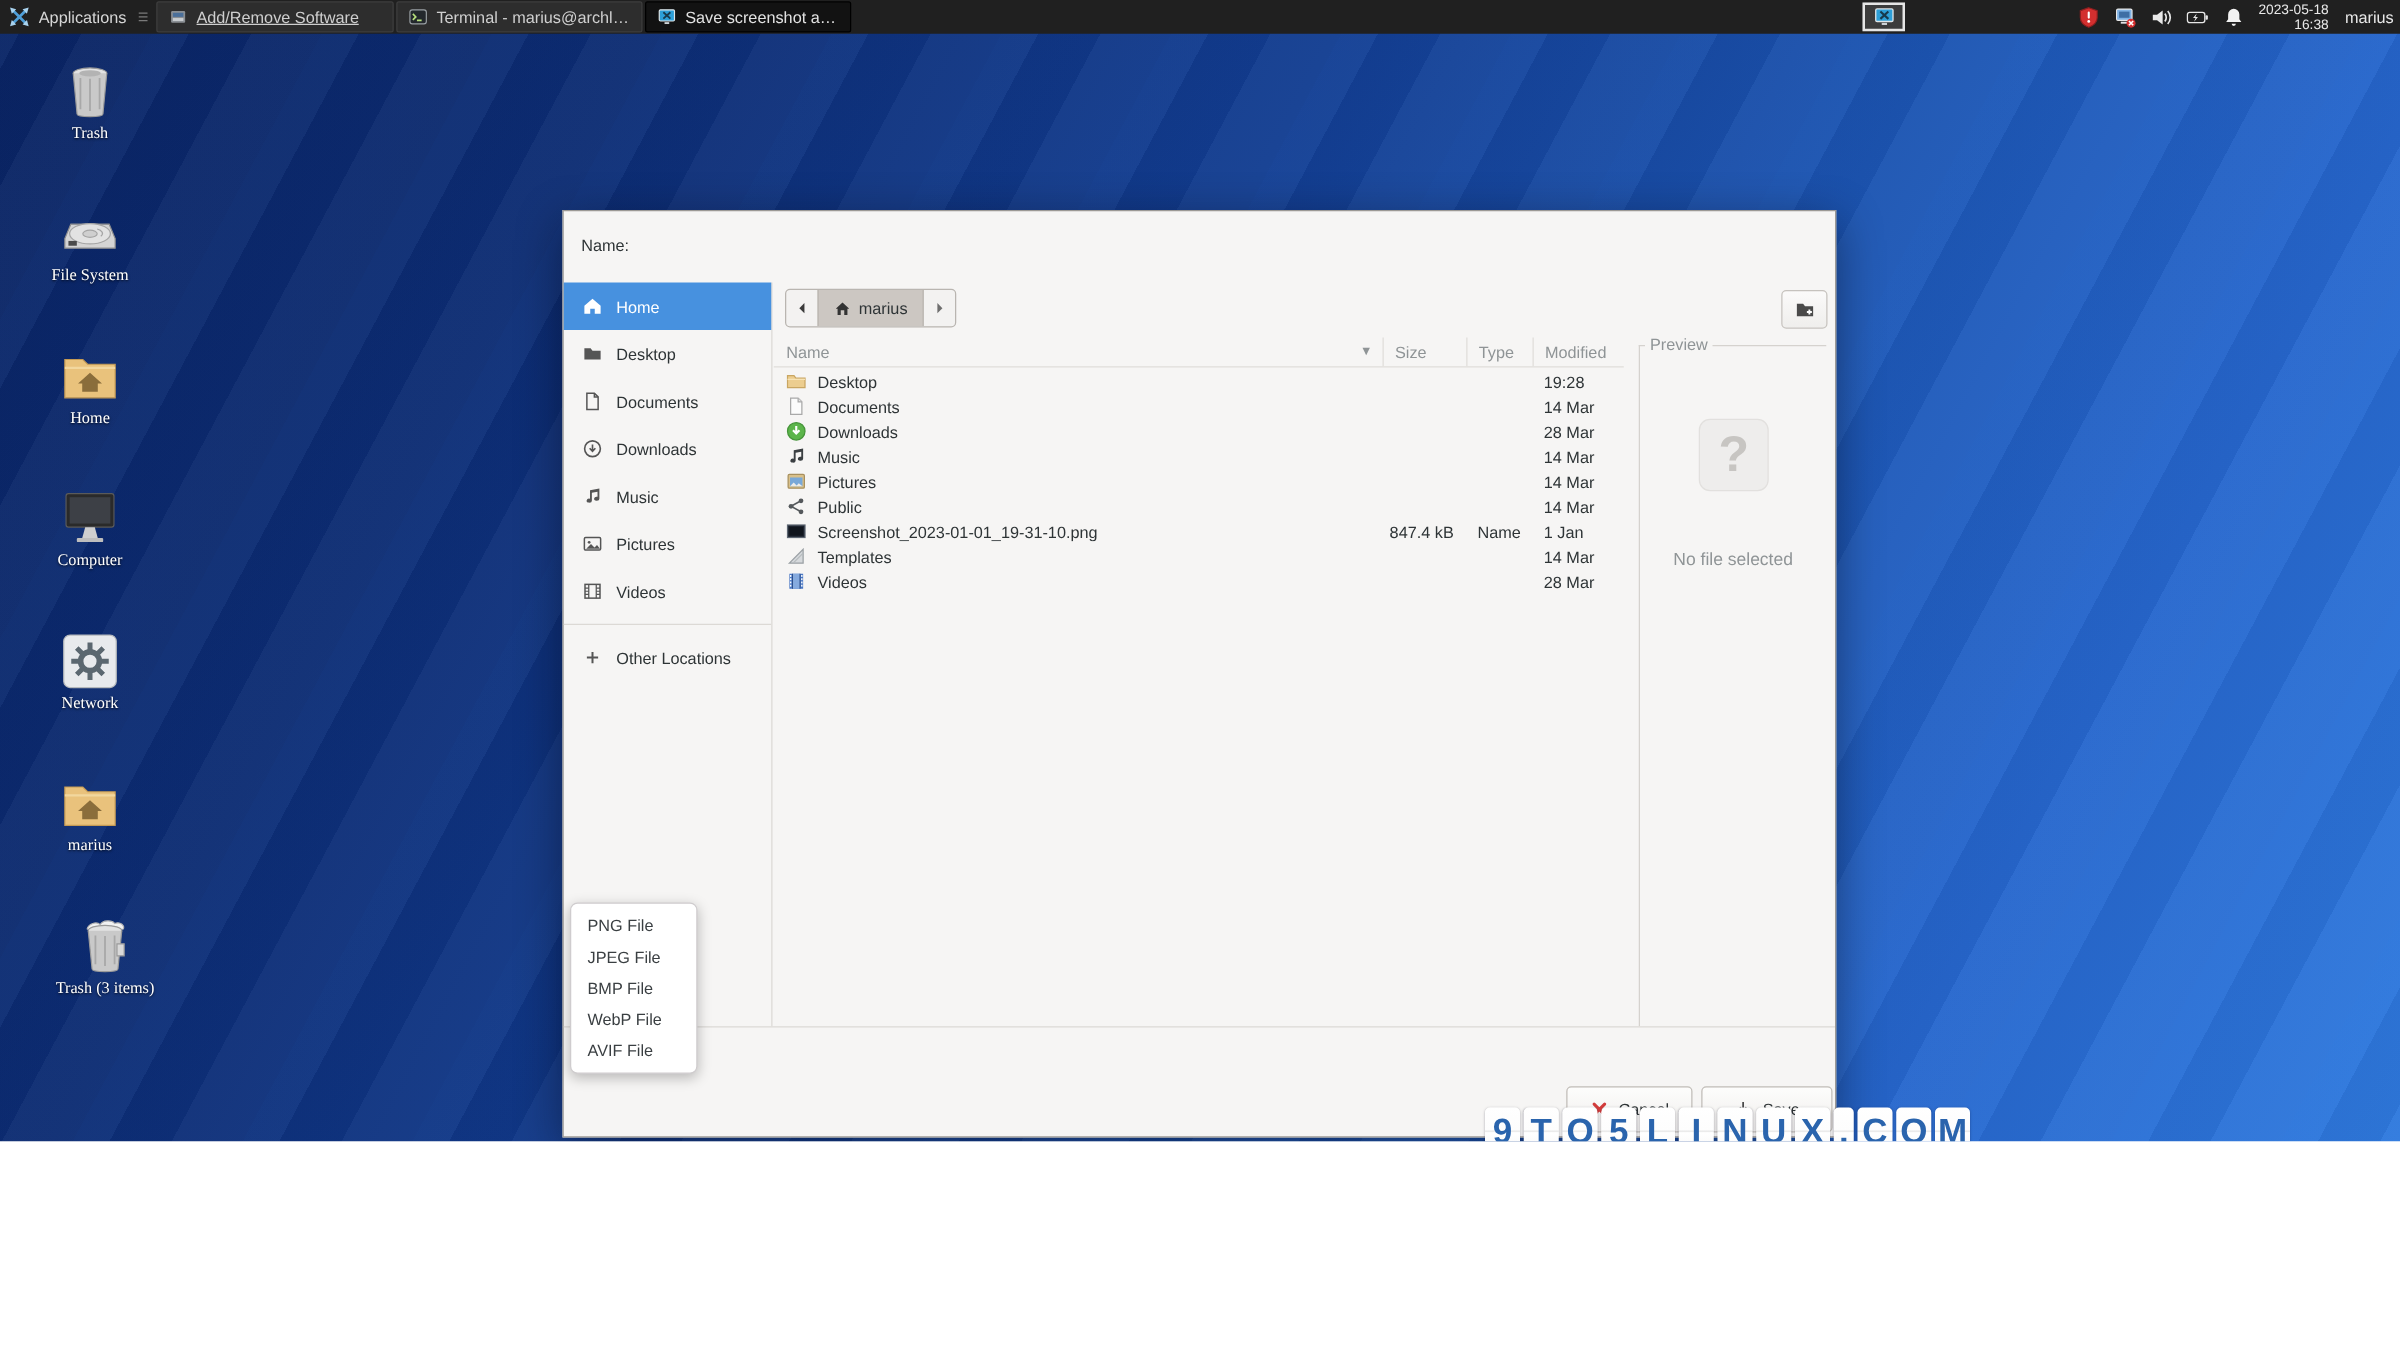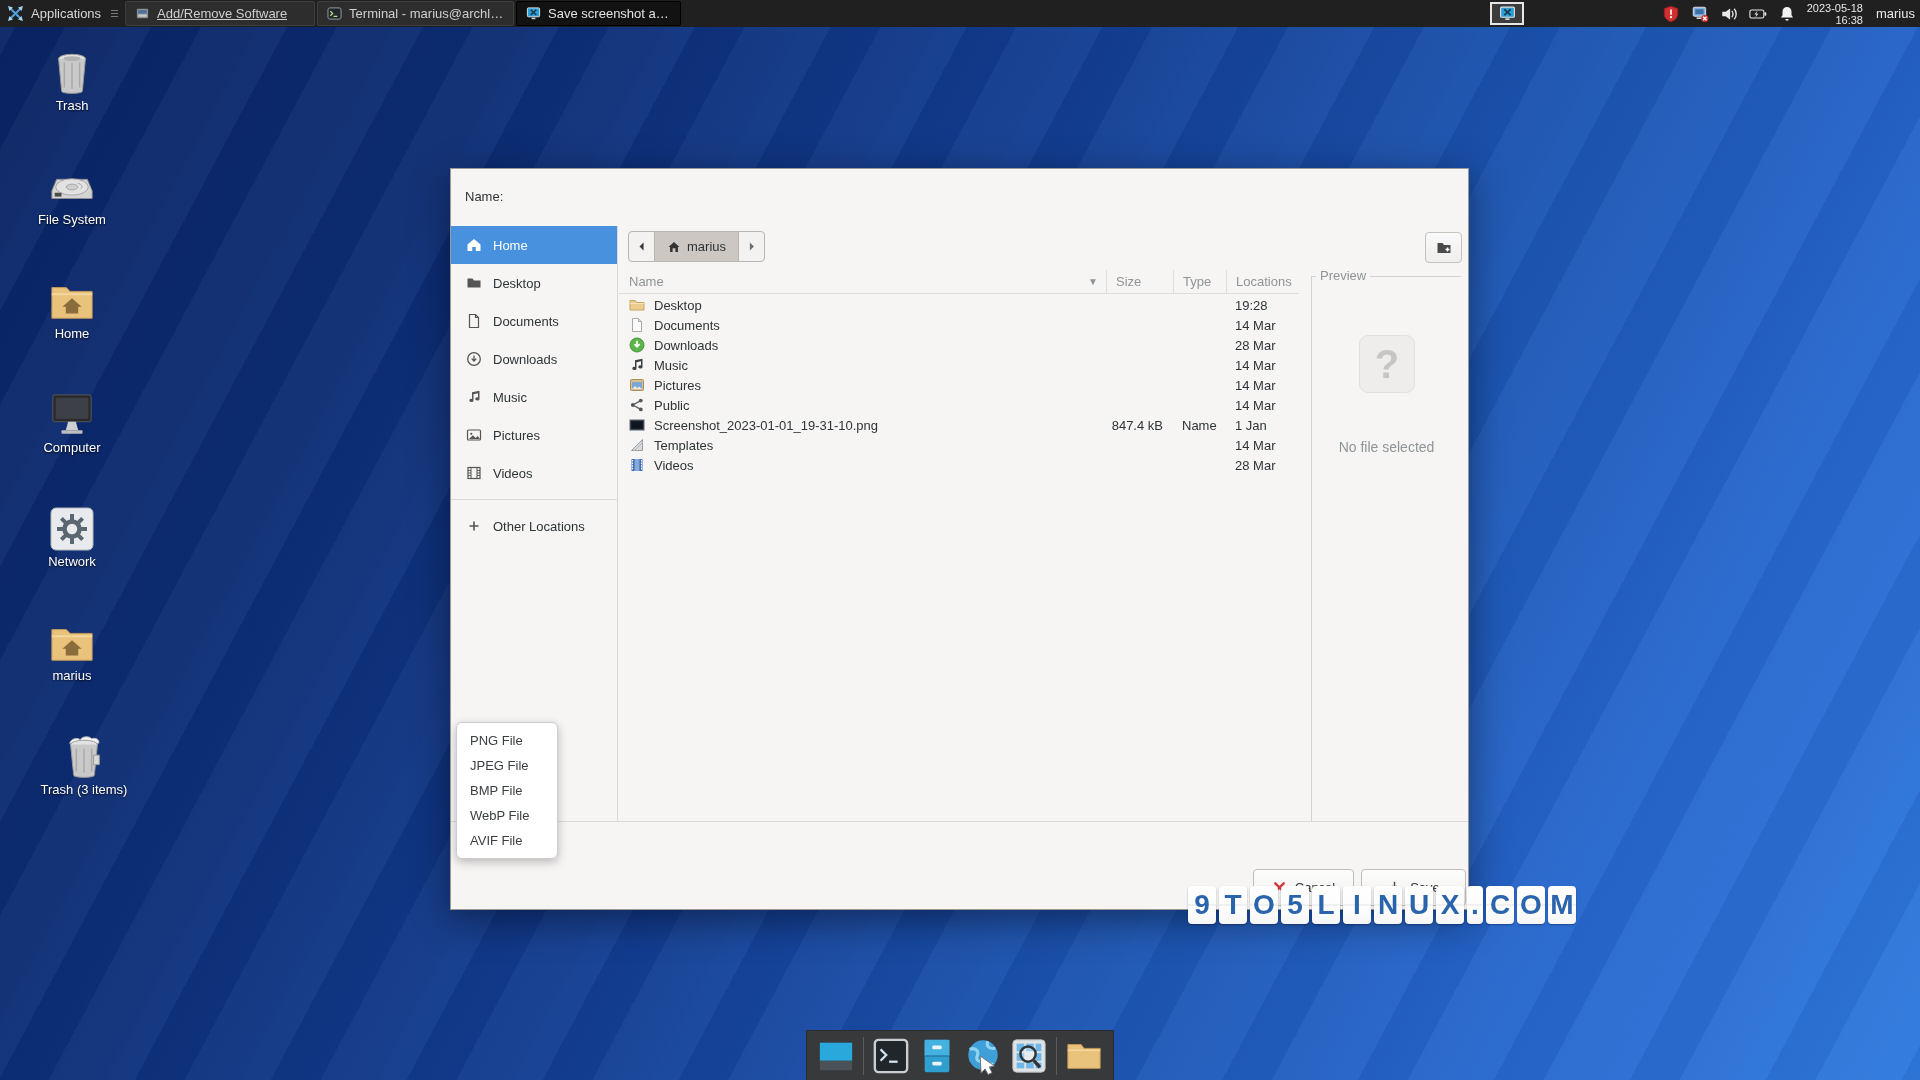--- a/index.html
+++ b/index.html
@@ -1,20 +1,20 @@
 <!DOCTYPE html>
 <html><head>
 <meta charset="utf-8">
 <style>
   * { margin:0; padding:0; box-sizing:border-box; }
   html,body { width:1920px; height:1080px; overflow:hidden; }
   body { font-family:"Liberation Sans","DejaVu Sans",sans-serif; }
 
   .desktop {
-    position:relative; width:1920px; height:1080px; overflow:hidden;
+    position:relative; width:1920px; height:913px; overflow:hidden;
     background:linear-gradient(118deg,#0a2463 0%,#0d2d74 22%,#133e92 45%,#1c55b2 65%,#2767cd 82%,#2f7ade 100%);
   }
   .desktop::before {
     content:""; position:absolute; inset:0;
     background:repeating-linear-gradient(118deg,rgba(160,200,255,0.05) 0 26px,rgba(0,10,50,0.05) 26px 70px,rgba(255,255,255,0.03) 70px 120px);
     pointer-events:none;
   }
 
   
   .panel {
@@ -47,21 +47,21 @@
 
   
   .d-icon {
     position:absolute; left:22px; width:100px; display:flex; flex-direction:column;
     align-items:center; z-index:2;
   }
   .d-icon .icon { width:46px; height:46px; }
   .d-icon .icon svg { width:100%; height:100%; }
   .d-label {
     margin-top:3px; color:#fff; font-size:13px; text-align:right; line-height:14px;
-    text-shadow:0 1px 2px rgba(0,0,0,0.85); white-space:nowrap;
+    text-shadow:0 1px 2px rgba(0,0,0,0.85); white-space:nowrap;font-family:Liberation Serif, serif;
   }
 
   
   .dialog {
     position:absolute; left:450px; top:168px; width:1019px; height:742px;
     background:#f6f5f4; border:1px solid #9c9995; box-shadow:0 10px 36px rgba(0,0,10,0.45);
     z-index:10; color:#2e3436; font-size:13px;
   }
   .name-row { position:absolute; top:0; left:0; right:0; height:57px; }
   .name-label { position:absolute; left:14px; top:20px; color:#2e3436; }
@@ -427,21 +427,21 @@
         </svg>
     </div>
 
     <div class="list-header">
       <span class="lh-name">
         <span>Name</span>
         <span class="lh-sort">▼</span>
       </span>
       <span class="lh-size">Size</span>
       <span class="lh-type">Type</span>
-      <span class="lh-mod">Locations</span>
+      <span class="lh-mod">Modified</span>
     </div>
 
     <div class="list-rows" id="file-rows">
         <div class="file-row">
           <span class="fr-icon"><svg viewBox="0 0 16 16">
               <path d="M1 3.5h5.2l1.5 2H15v7.5H1z" fill="#eccd8f" stroke="#c9a662"></path>
               <path d="M1 6.5h14" stroke="#f7e3b5"></path>
             </svg></span>
           <span class="fr-name">Desktop</span>
           <span class="fr-size"></span>

